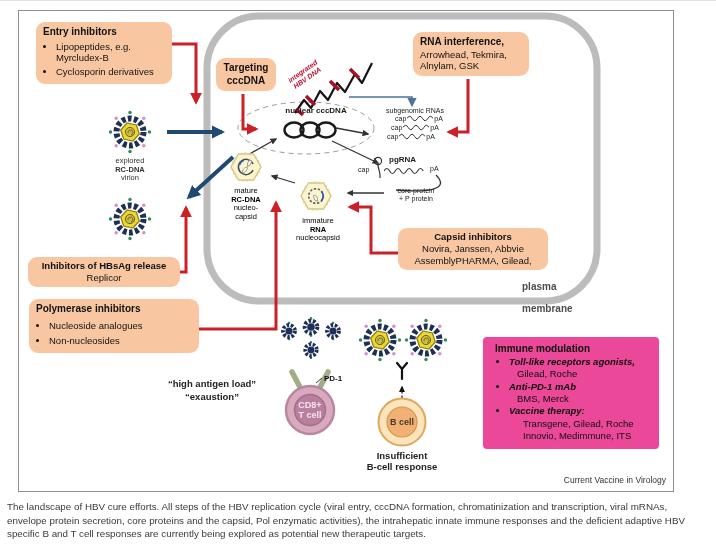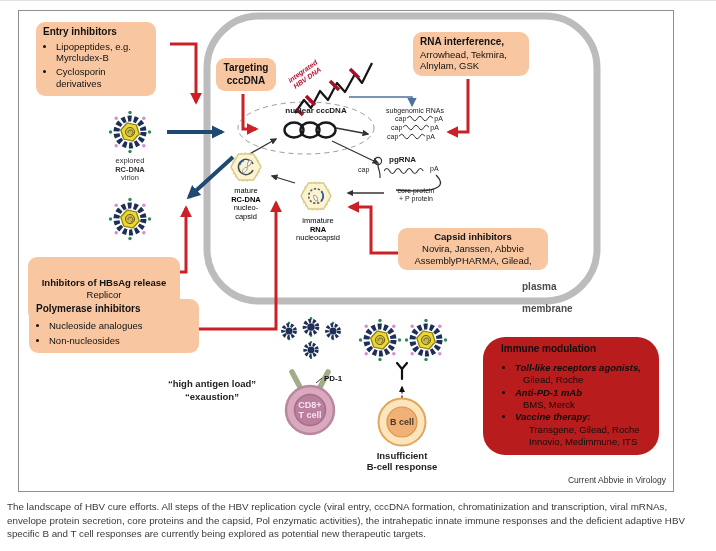--- a/index.html
+++ b/index.html
@@ -7,23 +7,23 @@
   #stage{position:relative;width:716px;height:551px;background:#fff;overflow:hidden;border-top:1px solid #e2e2e2}
   .frame{position:absolute;left:18px;top:9px;width:656px;height:482px;border:1.5px solid #8f8f8f;background:#fff}
   svg.overlay{position:absolute;left:0;top:0;pointer-events:none}
   .abs{position:absolute}
   .tiny{font-size:7px}
   .b{font-weight:bold}
   .sb{position:absolute;background:#f8c7a2;border-radius:9px;padding:4px 7px;font-size:9.5px;line-height:1.25;color:#111}
   .sb .ttl{font-weight:bold;font-size:10px}
   .sb ul{margin:2px 0 0;padding-left:13px;list-style:disc}
   .sb li{margin-bottom:2px}
-  .bluebox{position:absolute;background:#b91c1c;border-radius:22px;padding:5px 18px 7px;font-size:9.5px;line-height:1.3;color:#0d0d0d}
+  .bluebox{position:absolute;background:#ec4899;border-radius:4px;padding:5px 12px 7px;font-size:9.5px;line-height:1.3;color:#0d0d0d}
   .bluebox .ttl{font-weight:bold;font-size:10px;margin-bottom:1px}
-  .bluebox ul{margin:7px 0 0;padding-left:14px;list-style:disc}
+  .bluebox ul{margin:1px 0 0;padding-left:14px;list-style:disc}
   .bluebox .lead{font-weight:bold;font-style:italic}
   .bluebox .sub{margin-left:8px}
   .ctr{text-align:center}
   .rnarow{position:absolute;display:flex;align-items:center;gap:1px;font-size:7px;color:#222;white-space:nowrap}
   .quote{position:absolute;font-weight:bold;font-size:9.5px;color:#222;text-align:center;line-height:1.35}
   .resp{position:absolute;font-weight:bold;font-size:9.5px;color:#222;text-align:center;line-height:1.2}
   .memlbl{position:absolute;font-weight:bold;font-size:10px;color:#4c4c4c}
   .journal{position:absolute;left:460px;top:474px;width:206px;text-align:right;font-size:8.5px;color:#333}
   .caption{position:absolute;left:7px;top:499px;width:702px;font-size:9.8px;line-height:1.4;color:#3a3a3a}
   .rotred{position:absolute;left:281px;top:66px;width:48px;transform:rotate(-35deg);color:#b5102c;font-weight:bold;font-style:italic;font-size:7px;text-align:center;line-height:1.1}
@@ -240,21 +240,21 @@
 
   <div class="cellLbl" style="left:102px;top:156px;width:56px;font-size:7.5px;color:#333">
     <div>explored</div>
     <div class="b">RC-DNA</div>
     <div>virion</div>
   </div>
 
   <div class="memlbl" style="left:522px;top:280px">plasma</div>
   <div class="memlbl" style="left:522px;top:302px">membrane</div>
 
-  <div class="sb" style="left:36px;top:21px;width:120px">
+  <div class="sb" style="left:36px;top:21px;width:136px">
     <div class="ttl">Entry inhibitors</div>
     <ul>
       <li>Lipopeptides, e.g. Myrcludex-B</li>
       <li>Cyclosporin derivatives</li>
     </ul>
   </div>
 
   <div class="sb ctr" style="left:216px;top:57px;width:60px;padding:4px 3px">
     <div class="ttl">Targeting</div>
     <div class="ttl">cccDNA</div>
@@ -265,21 +265,21 @@
     <div>Arrowhead, Tekmira,</div>
     <div>Alnylam, GSK</div>
   </div>
 
   <div class="sb ctr" style="left:398px;top:227px;width:150px;padding:3px 2px">
     <div class="ttl" style="font-size:9.5px">Capsid inhibitors</div>
     <div>Novira, Janssen, Abbvie</div>
     <div>AssemblyPHARMA, Gilead,</div>
   </div>
 
-  <div class="sb ctr" style="left:28px;top:256px;width:152px;padding:20px 4px">
+  <div class="sb ctr" style="left:28px;top:256px;width:152px;padding:3px 4px">
     <div class="ttl" style="font-size:9.5px">Inhibitors of HBsAg release</div>
     <div>Replicor</div>
   </div>
 
   <div class="sb" style="left:29px;top:298px;width:170px">
     <div class="ttl">Polymerase inhibitors</div>
     <ul style="margin-top:4px">
       <li style="margin-bottom:4px">Nucleoside analogues</li>
       <li>Non-nucleosides</li>
     </ul>
@@ -317,16 +317,16 @@
   </div>
 
 
   <div class="cellLbl" style="left:382px;top:416px;width:40px;font-size:9px;font-weight:bold;color:#4a3a28">B cell</div>
 
   <div class="resp" style="left:360px;top:449px;width:84px">
     <div>Insufficient</div>
     <div>B-cell response</div>
   </div>
 
-  <div class="journal">Current Abbvie in Virology</div>
+  <div class="journal">Current Vaccine in Virology</div>
 
   <div class="caption">The landscape of HBV cure efforts. All steps of the HBV replication cycle (viral entry, cccDNA formation, chromatinization and transcription, viral mRNAs, envelope protein secretion, core proteins and the capsid, Pol enzymatic activities), the intrahepatic innate immune responses and the deficient adaptive HBV specific B and T cell responses are currently being explored as potential new therapeutic targets.</div>
 </div>
 
 </body></html>

